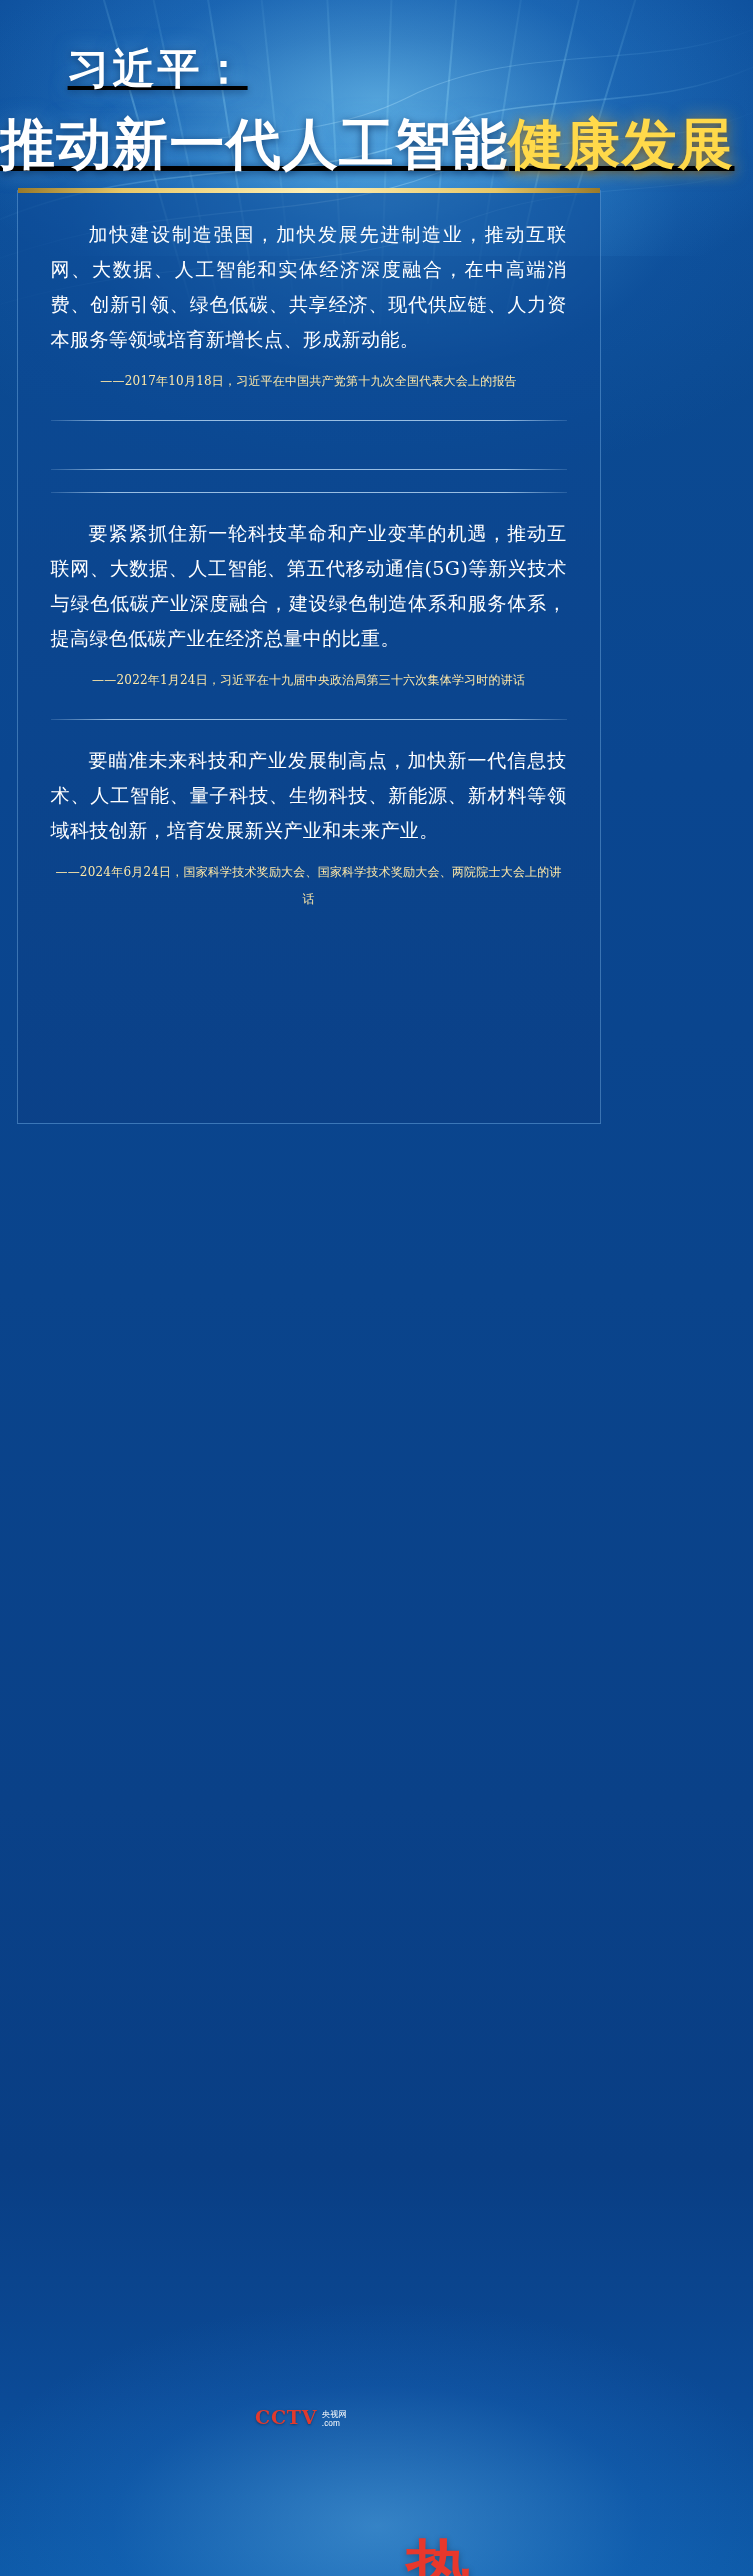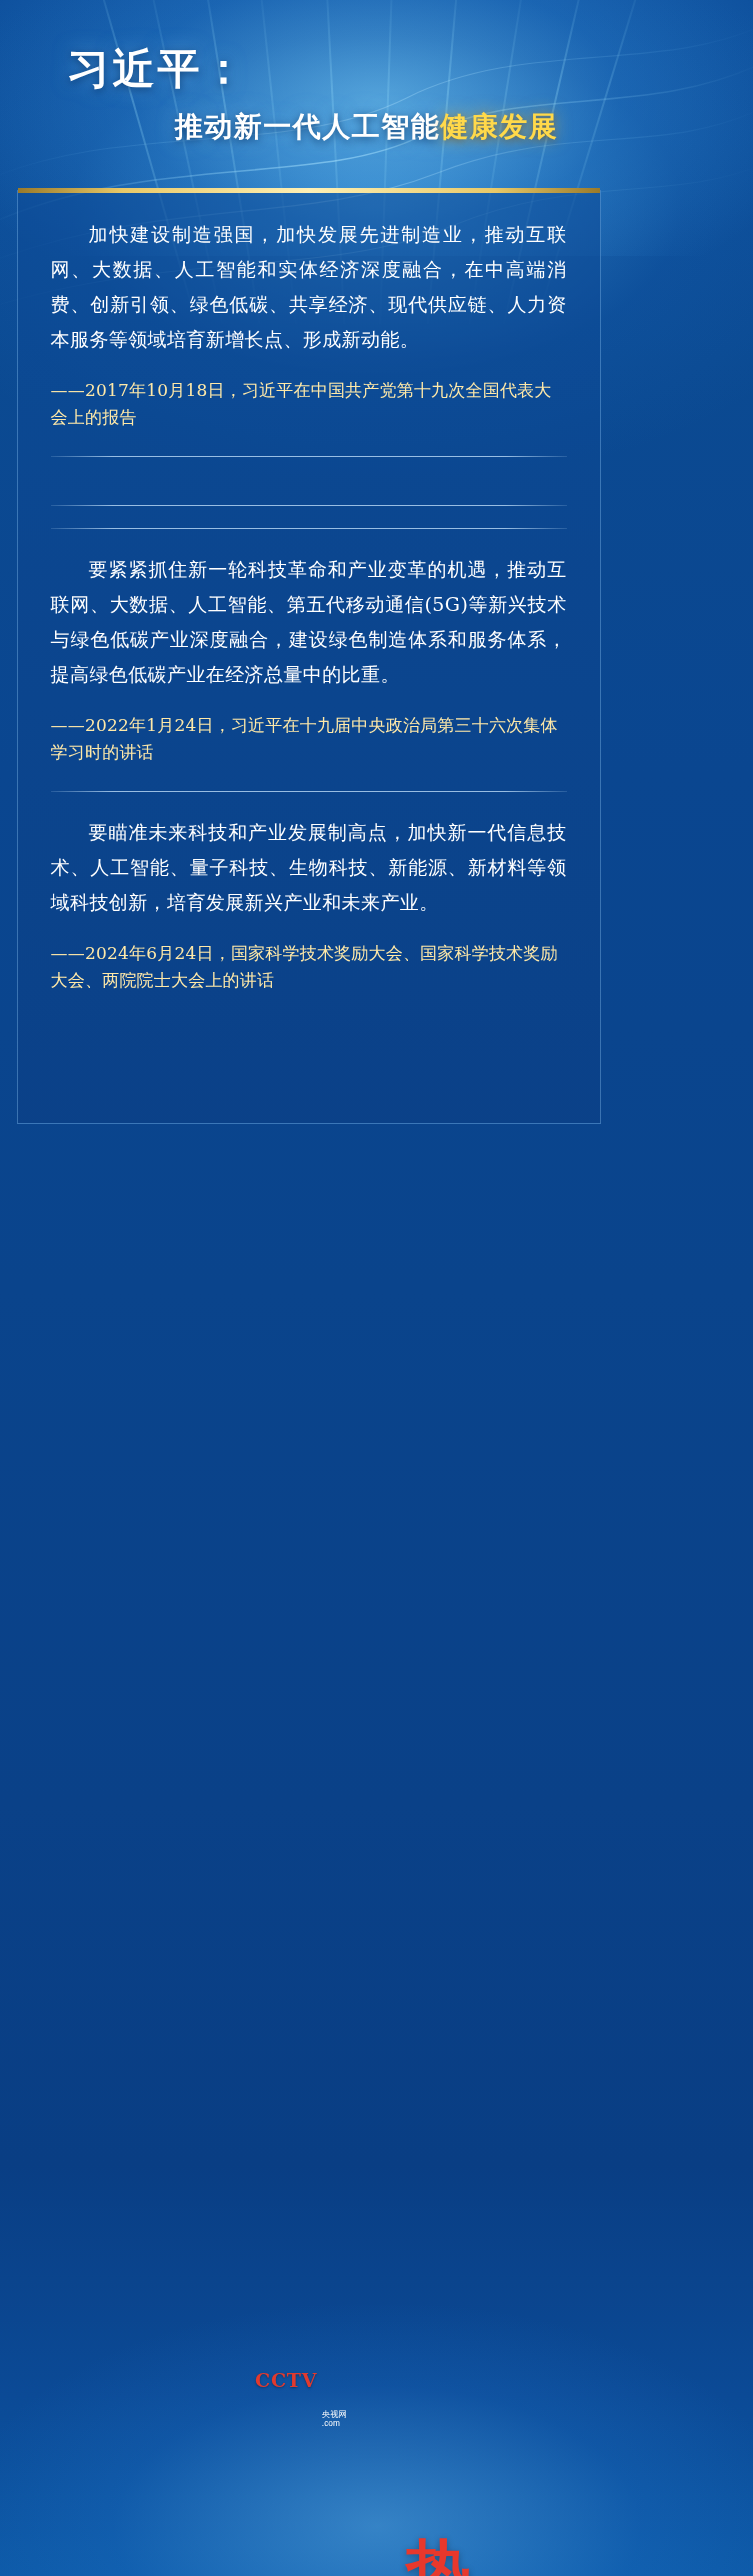--- a/index.html
+++ b/index.html
@@ -41,37 +41,38 @@
   .header-curves {
     position: absolute; left: 0; top: 0; width: 753px; height: 354px; pointer-events: none;
   }
 
   
   .title-block {
     position: absolute;
     left: 0; top: 41px; width: 733px;
     text-align: center;
     z-index: 5;
+    text-decoration: underline;
   }
   .title-line1 {
     font-family: "DejaVu Serif", serif;
     font-weight: bold;
     font-size: 42px;
     letter-spacing: 3px;
     color: #ffffff;
     text-shadow: 0 1.5px 9px rgba(0,40,90,0.75), 0 0 19.6px rgba(120,200,255,0.6);
     margin-bottom: 10.5px;
     padding-left: 22.6px;
     text-align: left;
     margin-left: 45px;
   }
   .title-line2 {
     font-family: "DejaVu Serif", serif;
     font-weight: bold;
-    font-size: 28px;
+    font-size: 55px;
     letter-spacing: 1.5px;
     color: #ffffff;
     text-shadow: 0 1.5px 9px rgba(0,40,90,0.8), 0 0 19.6px rgba(120,200,255,0.55);
     white-space: nowrap;
     margin-top: 8px;
   }
   .title-line2 .accent {
     color: #ffd94a;
     text-shadow: 0 1.5px 7.5px rgba(90,50,0,0.5), 0 0 16.6px rgba(255,200,60,0.6);
   }
@@ -99,26 +100,26 @@
   .quote-text {
     color: #ffffff;
     font-family: "DejaVu Serif", serif;
     font-size: 19px;
     line-height: 35px;
     text-indent: 38px;
     letter-spacing: 0.4px;
     text-align: justify;
   }
   .quote-source {
-    margin-top: 20px;
+    margin-top: 11px;
     color: #ffe9a8;
     font-family: "DejaVu Serif", serif;
-    font-size: 17px;
+    font-size: 12px;
     line-height: 27px;
-    text-align: left;
+    text-align: center;
     letter-spacing: 0.2px;
   }
   .divider {
     height: 0.8px;
     background: linear-gradient(90deg, rgba(190,225,255,0.15) 0%, rgba(200,230,255,0.75) 12%, rgba(200,230,255,0.75) 88%, rgba(190,225,255,0.15) 100%);
     margin: 21px 0 22.6px 0;
   }
 
   
   .footer {
@@ -128,21 +129,21 @@
     pointer-events: none;
   }
   .footer-glow {
     position: absolute; left: 50%; bottom: -45px; width: 829px; height: 316px;
     transform: translateX(-50%);
     background: radial-gradient(ellipse at 50% 70%, rgba(120,205,255,0.38) 0%, rgba(40,130,220,0.16) 45%, rgba(10,60,130,0) 72%);
   }
   .cctv-logo {
     position: absolute;
     left: 255px; bottom: 148px;
-    display: flex; align-items: flex-start; gap: 4.5px;
+    display: flex; align-items: flex-end; gap: 4.5px;
   }
   .cctv-mark {
     color: #e03a2f;
     font-family: "DejaVu Serif", serif;
     font-weight: bold;
     font-size: 19px;
     letter-spacing: 0.8px;
     text-shadow: 0 0.8px 2.3px rgba(0,0,0,0.35);
   }
   .cctv-sub {

